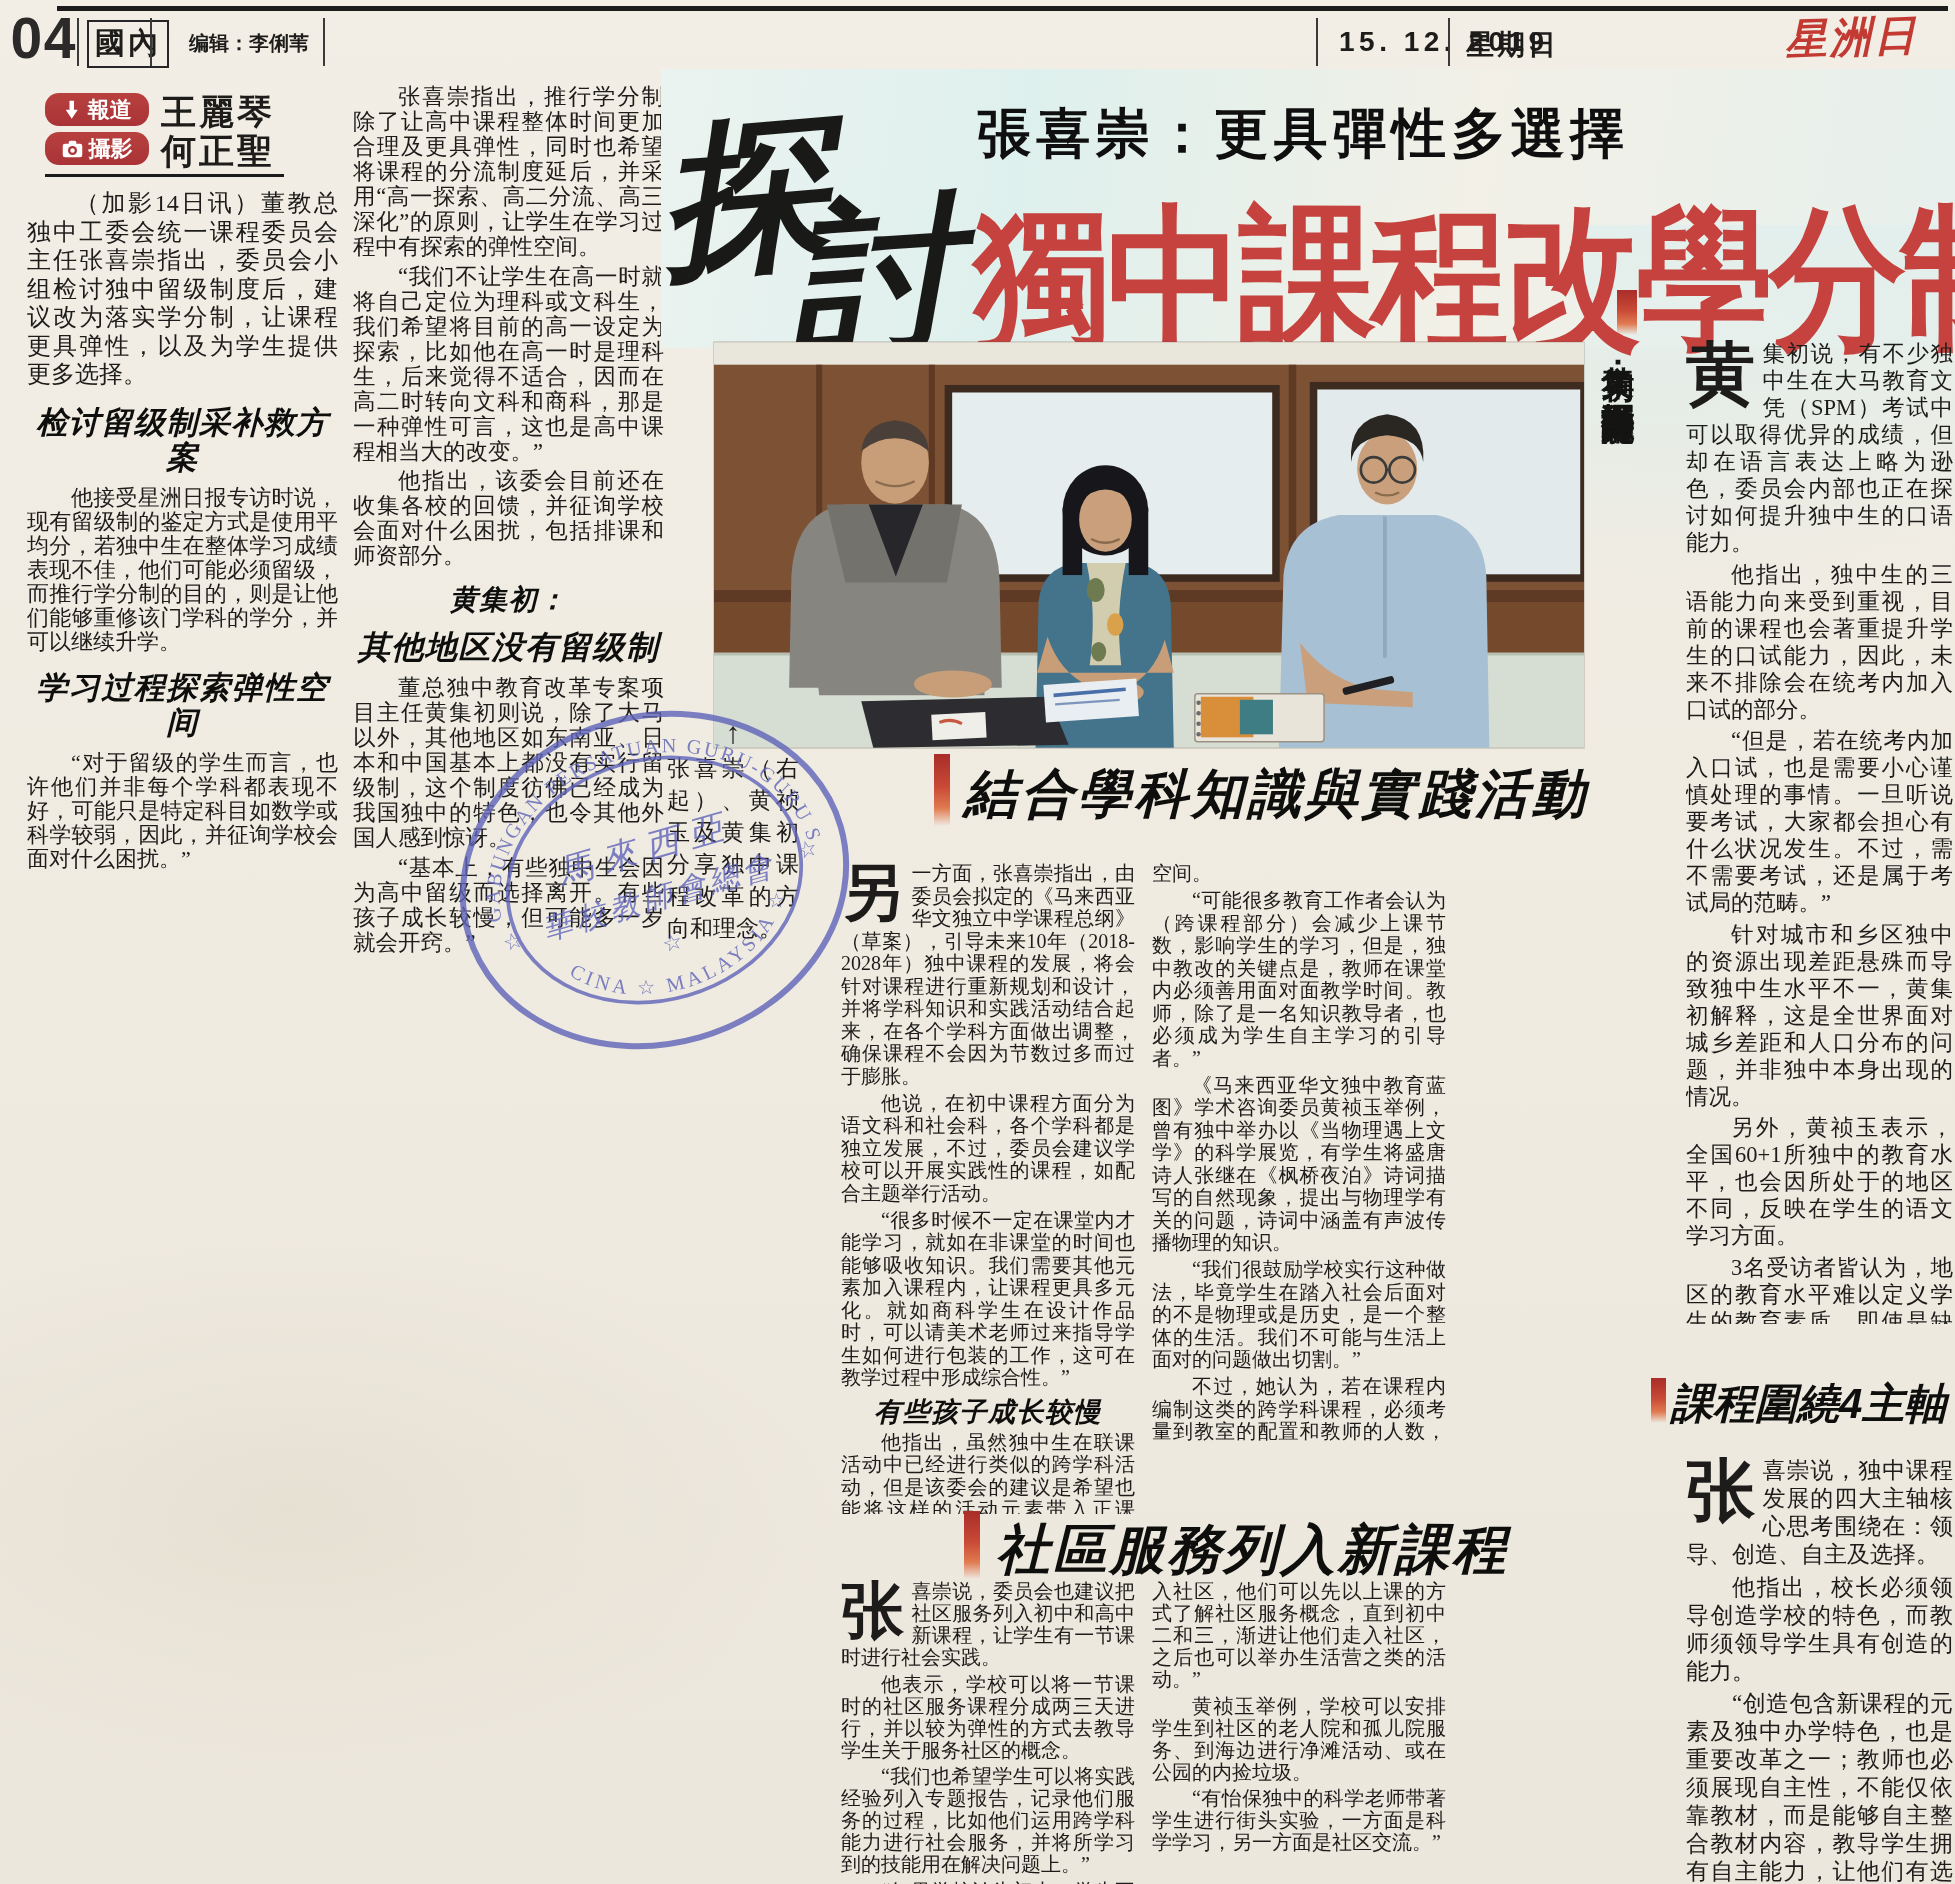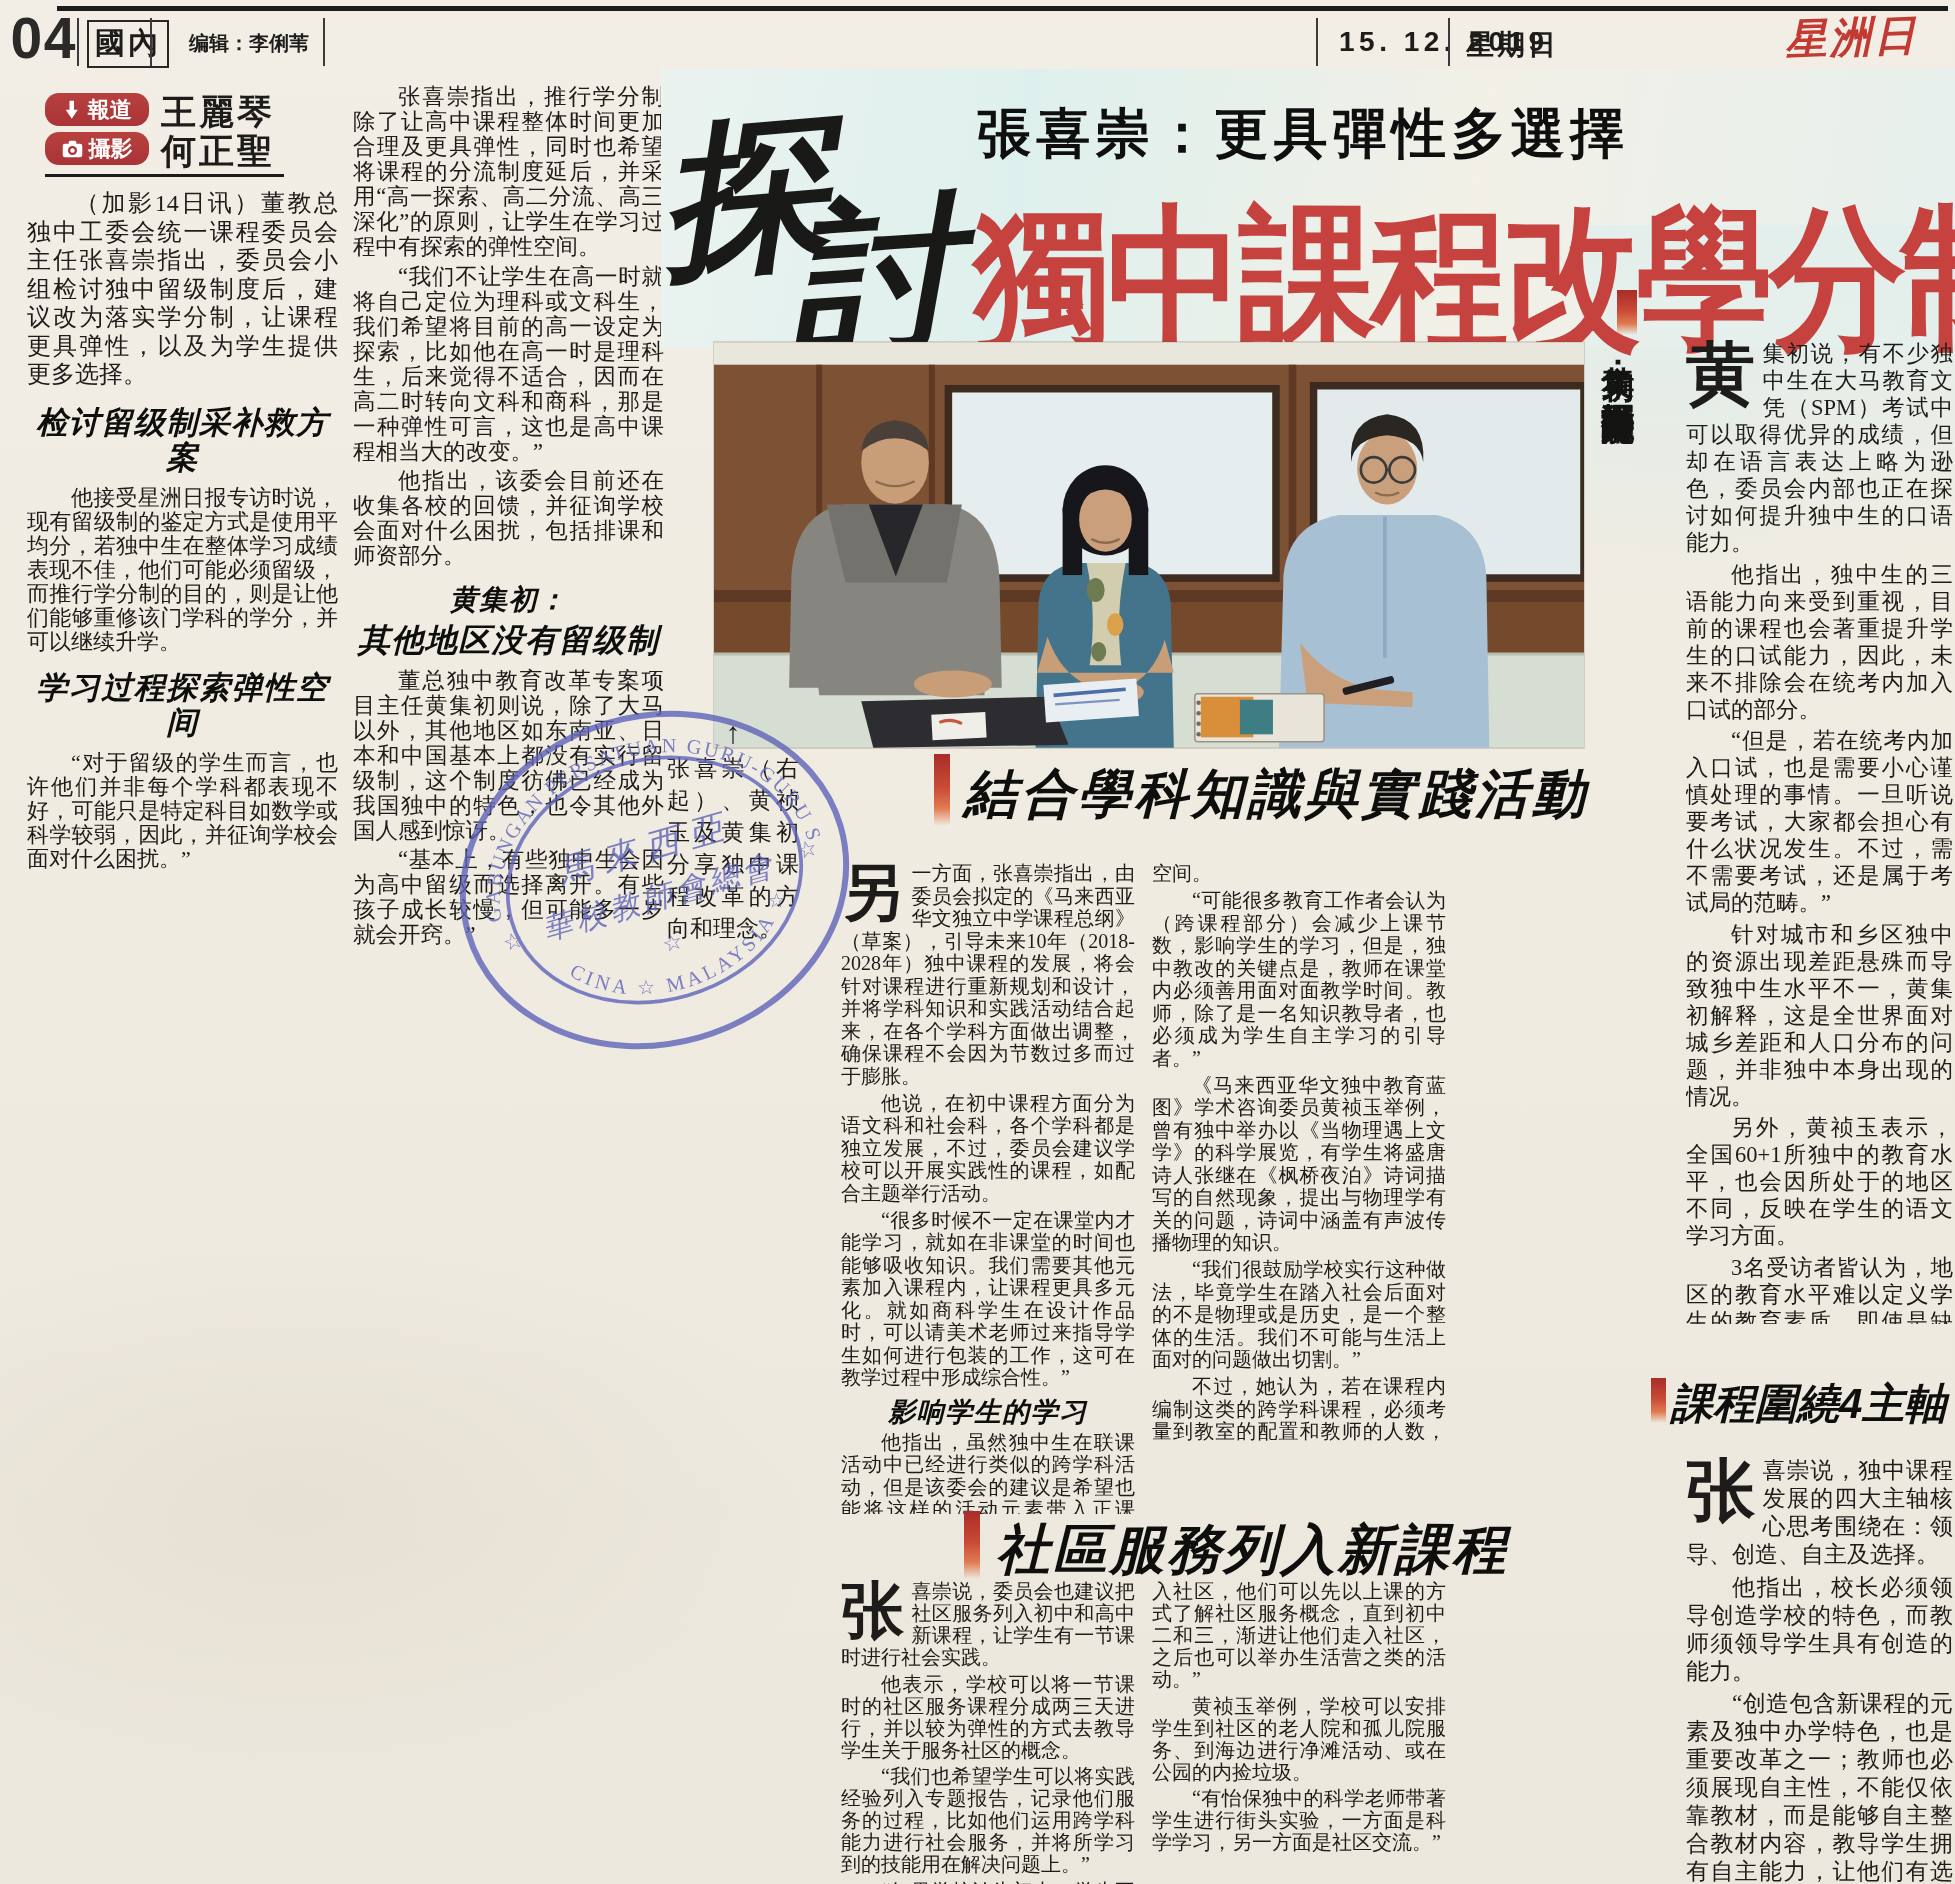--- a/index.html
+++ b/index.html
@@ -126,21 +126,21 @@
     <h3 class="colhead sans">检讨留级制采补救方案</h3>
     <p>他接受星洲日报专访时说，现有留级制的鉴定方式是使用平均分，若独中生在整体学习成绩表现不佳，他们可能必须留级，而推行学分制的目的，则是让他们能够重修该门学科的学分，并可以继续升学。</p>
     <h3 class="colhead sans">学习过程探索弹性空间</h3>
     <p>“对于留级的学生而言，也许他们并非每个学科都表现不好，可能只是特定科目如数学或科学较弱，因此，并征询学校会面对什么困扰。”</p>
   </div>
 
   <div class="abs bodytext just" id="col2">
     <p>张喜崇指出，推行学分制除了让高中课程整体时间更加合理及更具弹性，同时也希望将课程的分流制度延后，并采用“高一探索、高二分流、高三深化”的原则，让学生在学习过程中有探索的弹性空间。</p>
     <p>“我们不让学生在高一时就将自己定位为理科或文科生，我们希望将目前的高一设定为探索，比如他在高一时是理科生，后来觉得不适合，因而在高二时转向文科和商科，那是一种弹性可言，这也是高中课程相当大的改变。”</p>
     <p>他指出，该委会目前还在收集各校的回馈，并征询学校会面对什么困扰，包括排课和师资部分。</p>
-    <h3 class="colhead sans h3a" style="margin-bottom:4px;">黄集初：</h3>
+    <h3 class="colhead sans h3a" style="margin-bottom:12px;">黄集初：</h3>
     <h3 class="colhead sans h3b" style="margin-top:4.5px;">其他地区没有留级制</h3>
     <p>董总独中教育改革专案项目主任黄集初则说，除了大马以外，其他地区如东南亚、日本和中国基本上都没有实行留级制，这个制度彷佛已经成为我国独中的特色，也令其他外国人感到惊讶。</p>
     <p>“基本上，有些独中生会因为高中留级而选择离开。有些孩子成长较慢，但可能多一岁就会开窍。”</p>
   </div>
 
   <div class="abs" id="wash-top"></div>
   <div class="abs" id="wash-right"></div>
   <div class="abs sans" id="kicker">張喜崇：更具彈性多選擇</div>
   <div class="abs calli" id="calli1">探</div>
   <div class="abs calli" id="calli2">討</div>
@@ -234,21 +234,21 @@
     <p>另外，黄祯玉表示，全国60+1所独中的教育水平，也会因所处于的地区不同，反映在学生的语文学习方面。</p>
     <p>3名受访者皆认为，地区的教育水平难以定义学生的教育素质，即使是缺乏资源的小型独中，学生的口语表达能力也很高。</p>
   </div>
 
   <div class="abs redbar" id="practice-bar"></div>
   <div class="abs sans colhead" id="practice-head">結合學科知識與實踐活動</div>
   <div class="abs bodytext just" id="practice-colA">
     <p class="noindent"><span class="dropcap dc-mid">另</span><span>一方面，张喜崇指出，由委员会拟定的《马来西亚华文独立中学课程总纲》（草案），引导未来10年（2018-2028年）独中课程的发展，将会针对课程进行重新规划和设计，并将学科知识和实践活动结合起来，在各个学科方面做出调整，确保课程不会因为节数过多而过于膨胀。</span></p>
     <p>他说，在初中课程方面分为语文科和社会科，各个学科都是独立发展，不过，委员会建议学校可以开展实践性的课程，如配合主题举行活动。</p>
     <p>“很多时候不一定在课堂内才能学习，就如在非课堂的时间也能够吸收知识。我们需要其他元素加入课程内，让课程更具多元化。就如商科学生在设计作品时，可以请美术老师过来指导学生如何进行包装的工作，这可在教学过程中形成综合性。”</p>
-    <h4 class="colhead sans">影响学生的学习</h4>
+    <h4 class="colhead sans">有些孩子成长较慢</h4>
     <p>他指出，虽然独中生在联课活动中已经进行类似的跨学科活动，但是该委会的建议是希望也能将这样的活动元素带入正课内，让学生有个交流和学习的</p>
   </div>
   <div class="abs bodytext just" id="practice-colB">
     <p class="noindent">空间。</p>
     <p>“可能很多教育工作者会认为（跨课程部分）会减少上课节数，影响学生的学习，但是，独中教改的关键点是，教师在课堂内必须善用面对面教学时间。教师，除了是一名知识教导者，也必须成为学生自主学习的引导者。”</p>
     <p>《马来西亚华文独中教育蓝图》学术咨询委员黄祯玉举例，曾有独中举办以《当物理遇上文学》的科学展览，有学生将盛唐诗人张继在《枫桥夜泊》诗词描写的自然现象，提出与物理学有关的问题，诗词中涵盖有声波传播物理的知识。</p>
     <p>“我们很鼓励学校实行这种做法，毕竟学生在踏入社会后面对的不是物理或是历史，是一个整体的生活。我们不可能与生活上面对的问题做出切割。”</p>
     <p>不过，她认为，若在课程内编制这类的跨学科课程，必须考量到教室的配置和教师的人数，而且需取决于教师本身的观念和执行能力。</p>
 
   </div>

